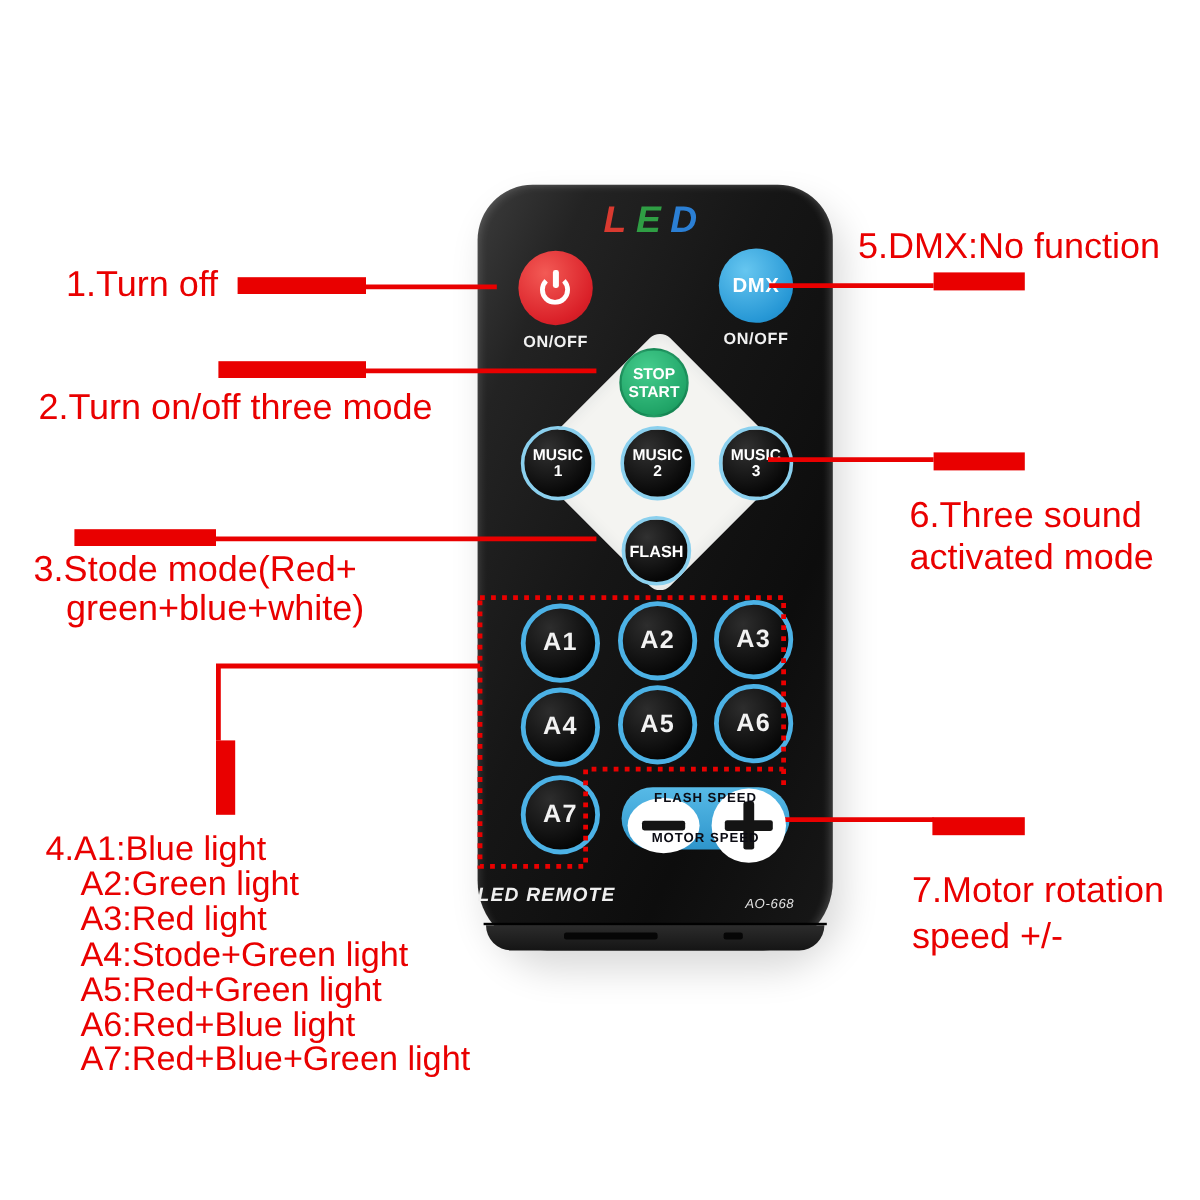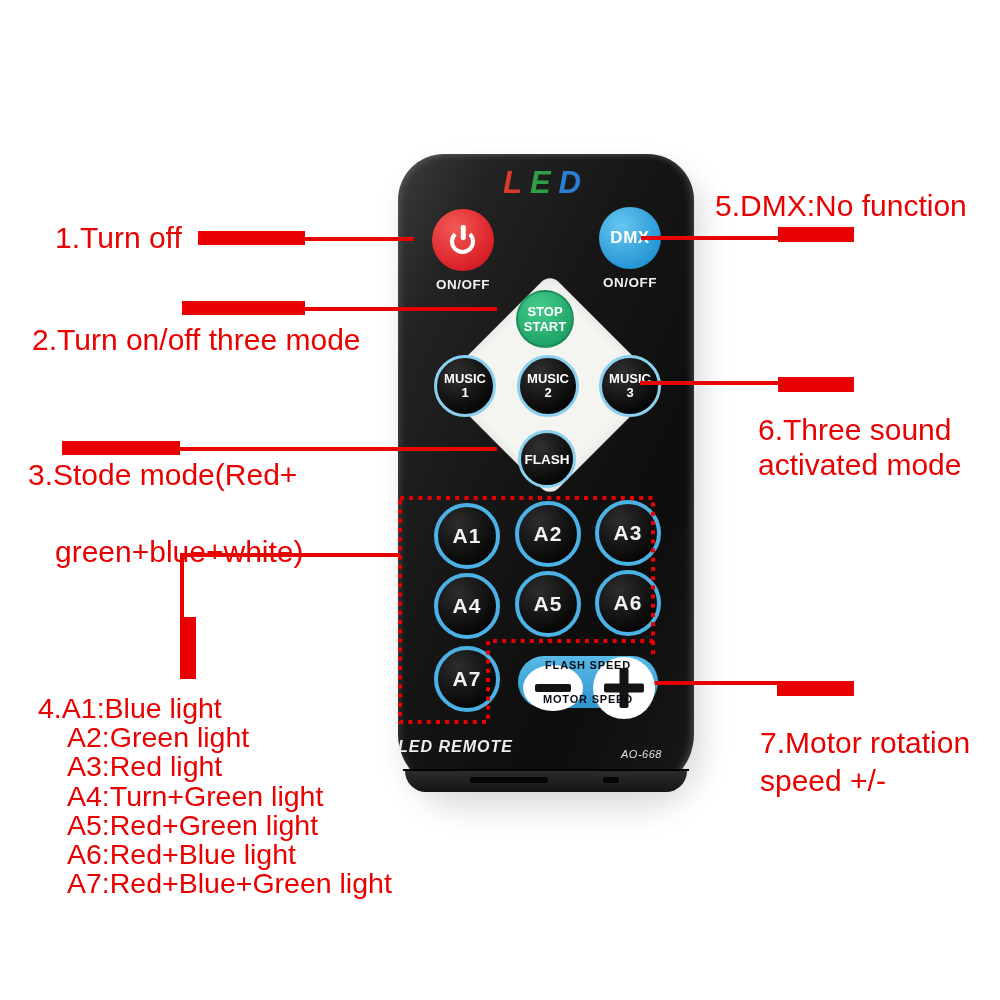--- a/index.html
+++ b/index.html
@@ -11,21 +11,21 @@
   .canvas{position:absolute;left:0;top:0;width:1000px;height:1000px;}
 
   
   .annotation{
     position:absolute;color:var(--red,#e90000);
     font-size:30px;line-height:34px;white-space:nowrap;
   }
   .a1{left:55px;top:221px;}
   .a2{left:32px;top:323px;}
   .a3{left:28px;top:458px;line-height:33px;}
-  .a3 .indent{padding-left:27px;margin-top:44px;}
+  .a3 .indent{padding-left:27px;}
   .a4{left:38px;top:694px;font-size:28.5px;line-height:29.2px;}
   .a4 .indent{padding-left:29px;}
   .a5{left:715px;top:189px;}
   .a6{left:758px;top:412px;line-height:35px;}
   .a7{left:760px;top:724px;line-height:38px;}
 
   
   .remote{
     position:absolute;left:378px;top:154px;width:296px;height:638px;
     border-radius:46px 46px 58px 58px;
@@ -226,21 +226,21 @@
 
   <div class="annotation a3">
     <div>3.Stode mode(Red+</div>
     <div class="indent">green+blue+white)</div>
   </div>
 
   <div class="annotation a4">
     <div>4.A1:Blue light</div>
     <div class="indent">A2:Green light</div>
     <div class="indent">A3:Red light</div>
-    <div class="indent">A4:Turn+Green light</div>
+    <div class="indent">A4:Stode+Green light</div>
     <div class="indent">A5:Red+Green light</div>
     <div class="indent">A6:Red+Blue light</div>
     <div class="indent">A7:Red+Blue+Green light</div>
   </div>
 
   <div class="annotation a5">5.DMX:No function</div>
 
   <div class="annotation a6">
     <div>6.Three sound</div>
     <div>activated mode</div>

